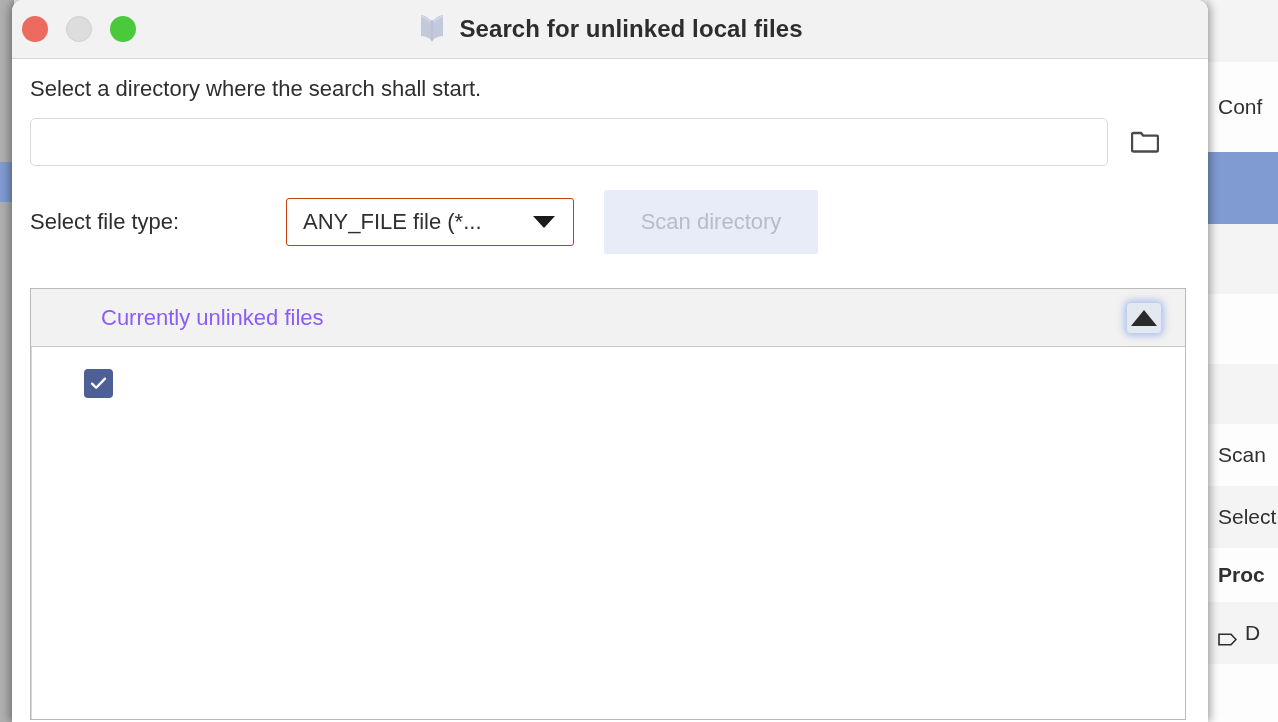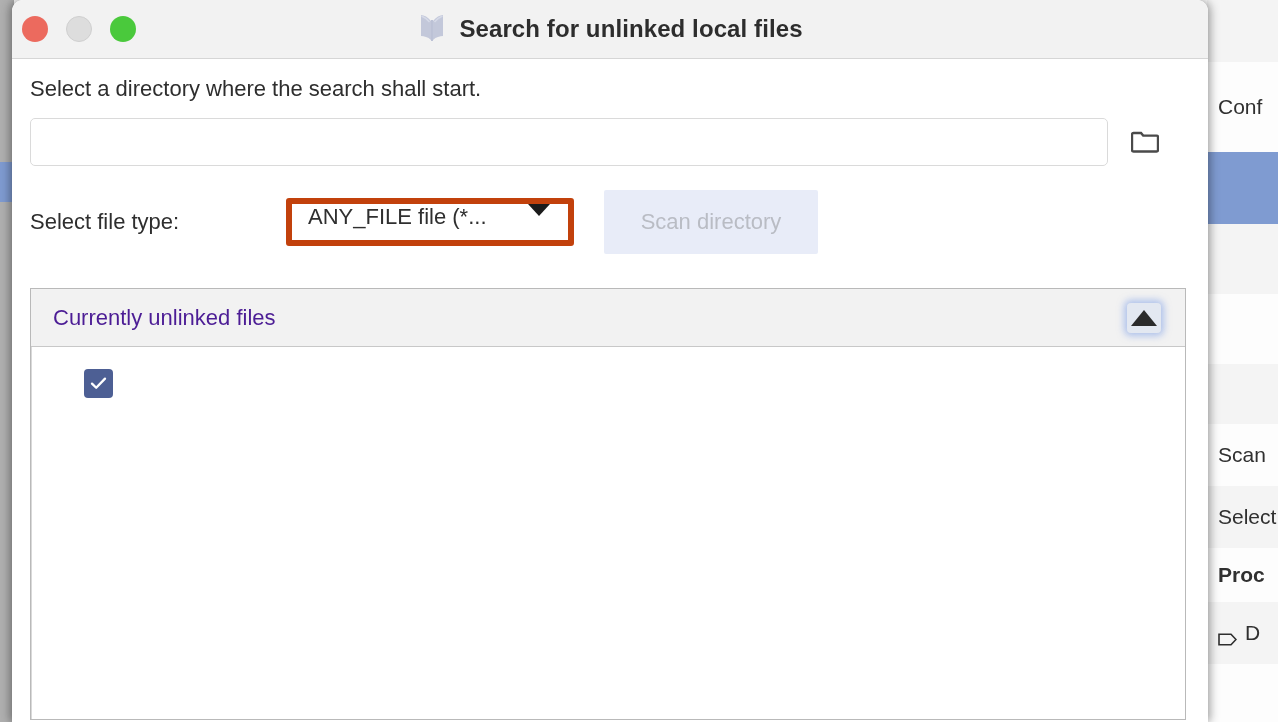--- a/index.html
+++ b/index.html
@@ -186,25 +186,25 @@
   }
   .type-label {
     font-size: 22px;
     color: #2e2e2e;
     width: 256px;
     flex: 0 0 auto;
   }
   .combo {
     width: 288px;
     height: 48px;
-    border: 6px solid #c2410c;
+    border: 1px solid #c2410c;
     border-radius: 3px;
     background: #ffffff;
     display: flex;
-    align-items: flex-start;
+    align-items: center;
     padding: 0 16px;
     cursor: pointer;
     position: relative;
   }
   .combo-value {
     font-size: 22px;
     color: #2f2f2f;
     white-space: nowrap;
     overflow: hidden;
   }
@@ -241,21 +241,22 @@
     background: #f2f2f2;
     border-bottom: 1px solid #c8c8c8;
     display: flex;
     align-items: center;
     padding: 0 12px 0 22px;
     position: relative;
     cursor: pointer;
   }
   .pane-title {
     font-size: 22px;
-    color: #4c1d95;
+    color: #8b5cf6;
+    margin-left: 48px;
   }
   .pane-toggle {
     position: absolute;
     right: 24px;
     width: 34px; height: 30px;
     display: flex;
     align-items: center;
     justify-content: center;
     border-radius: 4px;
     box-shadow: 0 0 7px 3px rgba(120,155,230,0.55);

